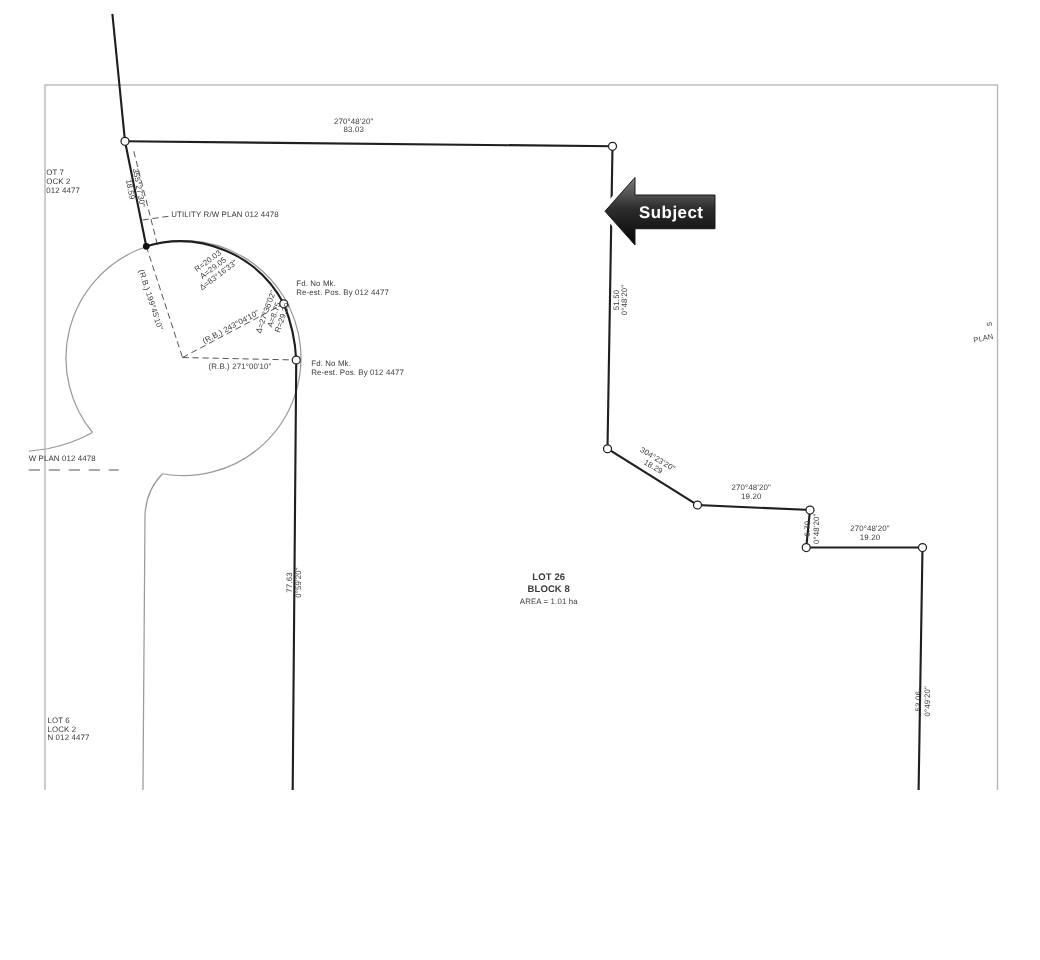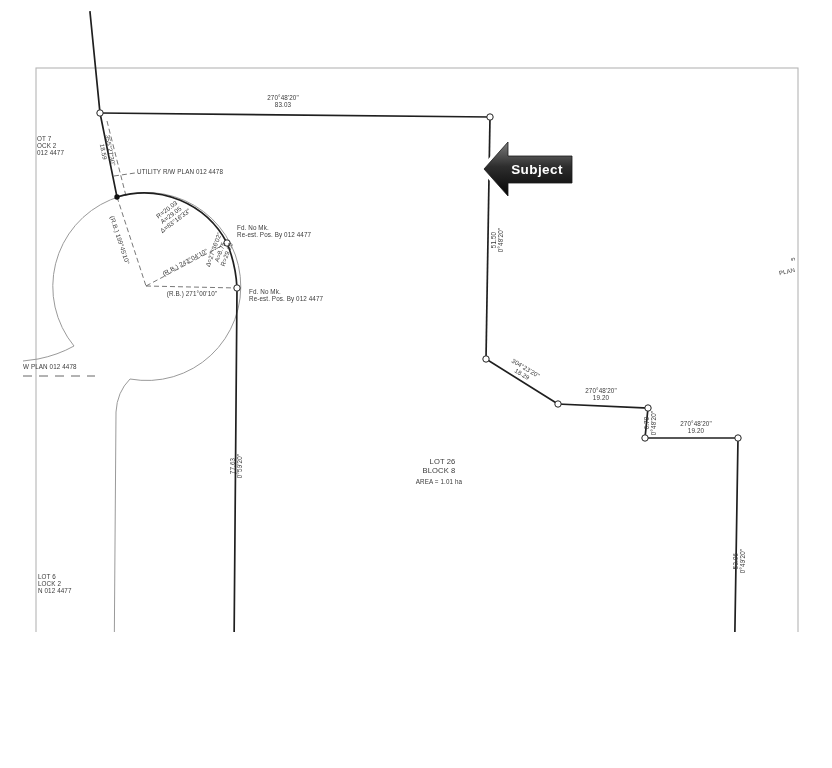--- a/index.html
+++ b/index.html
@@ -3,21 +3,21 @@
 <meta charset="utf-8">
 <style>
   html,body{margin:0;padding:0;background:#fff;}
   .stage{position:relative;width:832px;height:632px;background:#fff;overflow:hidden;
          font-family:"Liberation Sans",sans-serif;}
   .stage svg{position:absolute;left:0;top:0;}
   #labels-layer{position:absolute;left:0;top:0;width:832px;height:768px;pointer-events:none;}
   .label{position:absolute;color:var(--c-label_text,#3a3a3a);line-height:1.14;
          text-align:center;white-space:nowrap;letter-spacing:.1px;}
   .label.left{text-align:left;}
-  .label.bold{font-weight:normal;text-align:right;}
+  .label.bold{font-weight:bold;}
   
   .lot{stroke:var(--c-boundary,#1f1f1f);stroke-width:1.7;fill:none;stroke-linecap:square;}
   .road{stroke:var(--c-road,#9a9a9a);stroke-width:1;fill:none;}
   .dash{stroke:var(--c-dashed,#555);stroke-width:.8;fill:none;stroke-dasharray:5 3;}
   .dash2{stroke:var(--c-dashed,#555);stroke-width:.9;fill:none;stroke-dasharray:9 7;}
   .frame{stroke:var(--c-frame,#b5b5b5);stroke-width:1.1;fill:none;}
   .mk-open{fill:#fff;stroke:#222;stroke-width:1;}
   .mk-fill{fill:#111;stroke:none;}
   .halo{fill:#fff;stroke:#fff;stroke-width:7;stroke-linejoin:round;}
   .arrowbody{fill:url(#gArr);stroke:#1a1a1a;stroke-width:.8;stroke-linejoin:miter;}

